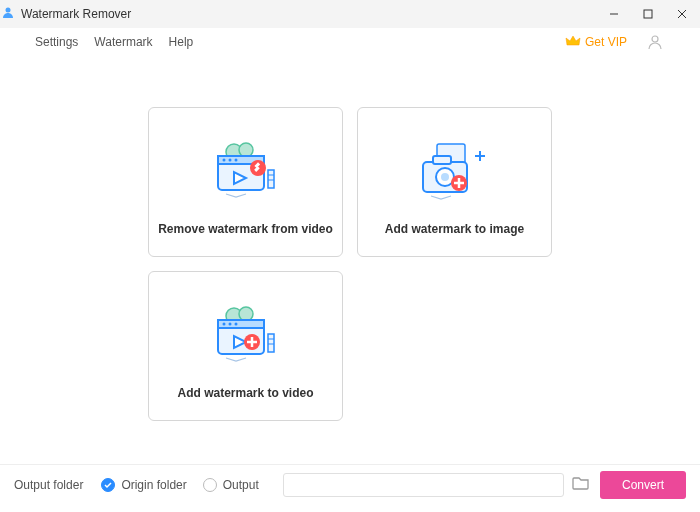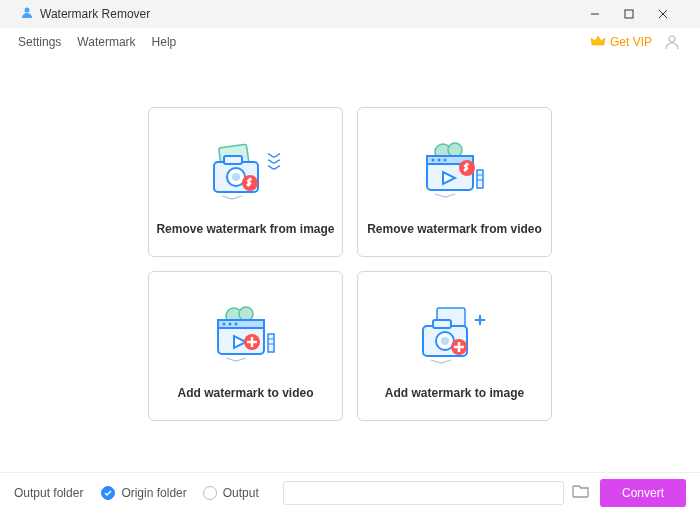--- a/index.html
+++ b/index.html
@@ -1,42 +1,42 @@
 <!DOCTYPE html>
 <html><head>
 <meta charset="utf-8">
 <style>
 *{margin:0;padding:0;box-sizing:border-box;font-family:"Segoe UI",Arial,sans-serif}
 body{width:700px;height:512px;background:#fff;overflow:hidden;position:relative}
-.titlebar{height:28px;background:#f4f4f4;display:flex;align-items:center;padding:0 20px}
+.titlebar{height:28px;background:#f4f4f4;display:flex;align-items:center;padding:0 1px}
 .titlebar .appicon{margin-right:6px}
 .titlebar .title{font-size:12px;color:#333}
 .titlebar .spacer{flex:1}
 .winbtn{width:34px;height:28px;display:flex;align-items:center;justify-content:center;cursor:pointer}
-.menubar{height:28px;display:flex;align-items:center;padding:0 10px;font-size:12px;color:#555}
+.menubar{height:28px;display:flex;align-items:center;padding:0 27px;font-size:12px;color:#555}
 .menubar .mitem{padding:0 8px;cursor:pointer}
 .menubar .spacer{flex:1}
-.vip{display:flex;align-items:center;color:#ff9800;cursor:pointer;font-size:12px;margin-right:8px}
+.vip{display:flex;align-items:center;color:#ff9800;cursor:pointer;font-size:12px;margin-right:16px}
 .vip .crown{margin-right:4px}
 .usericon{display:flex;align-items:center;justify-content:center;width:24px;height:24px;margin-right:6px}
 .main{display:flex;align-items:center;justify-content:center;height:416px}
 .grid{display:grid;grid-template-columns:195px 195px;grid-gap:14px}
 .card{border:1px solid #d6d6d6;border-radius:6px;height:150px;display:flex;flex-direction:column;align-items:center;justify-content:center;cursor:pointer;background:#fff}
 .card .illus{height:85px;display:flex;align-items:center;justify-content:center}
 .card .label{font-size:12px;font-weight:600;color:#333;margin-top:8px;text-align:center}
-.footer{position:absolute;bottom:0;left:0;right:0;height:40px;border-top:1px solid #eee;display:flex;align-items:center;padding:0 14px;font-size:12px;color:#555}
+.footer{position:absolute;bottom:8px;left:0;right:0;height:40px;border-top:1px solid #eee;display:flex;align-items:center;padding:0 14px;font-size:12px;color:#555}
 .footer .oflabel{margin-right:18px}
 .footer .radio{display:flex;margin-right:16px;cursor:pointer}
 .footer .radio .dot{width:14px;height:14px;border-radius:50%;border:1px solid #bbb;margin-right:6px;display:flex;align-items:center;justify-content:center}
 .footer .radio.sel .dot{border-color:#2a8cff;background:#2a8cff}
 .footer .radio.sel .dot svg{display:block}
 .footer .radio .dot svg{display:none}
 .footer .path{flex:1;height:24px;border:1px solid #e0e0e0;border-radius:3px;margin:0 8px}
 .footer .browse{cursor:pointer;margin-right:10px}
-.footer .convert{background:#d946ef;color:#fff;border:none;padding:7px 22px;border-radius:3px;cursor:pointer;font-size:12px}
+.footer .convert{background:#ec4899;color:#fff;border:none;padding:7px 22px;border-radius:3px;cursor:pointer;font-size:12px}
 </style>
 </head>
 <body>
 
 <div class="titlebar">
   <span class="appicon">
     <svg width="14" height="14" viewBox="0 0 14 14">
         <circle cx="7" cy="5" r="2.5" fill="#4aa3ff"></circle>
         <path d="M2 13c0-2.8 2.2-5 5-5s5 2.2 5 5" fill="#4aa3ff"></path>
       </svg>
@@ -78,39 +78,20 @@
     <svg width="18" height="18" viewBox="0 0 18 18">
         <circle cx="9" cy="6" r="3" fill="none" stroke="#bbb" stroke-width="1.2"></circle>
         <path d="M3 16c0-3.3 2.7-6 6-6s6 2.7 6 6" fill="none" stroke="#bbb" stroke-width="1.2"></path>
       </svg>
   </span>
 </div>
 
 <div class="main">
   <div class="grid">
 
-    <div class="card">
-      <div class="illus">
-        <svg width="100" height="70" viewBox="0 0 100 70">
-          <rect x="24" y="10" width="28" height="22" rx="2" fill="#d1f0e8" stroke="#57c5a0" stroke-width="1.5" transform="rotate(-8 38 21)"></rect>
-          <rect x="18" y="26" width="44" height="30" rx="4" fill="#eaf4ff" stroke="#2a8cff" stroke-width="2"></rect>
-          <rect x="28" y="20" width="18" height="8" rx="2" fill="#eaf4ff" stroke="#2a8cff" stroke-width="2"></rect>
-          <circle cx="40" cy="41" r="9" fill="#fff" stroke="#2a8cff" stroke-width="2"></circle>
-          <circle cx="40" cy="41" r="4" fill="#b8dcff"></circle>
-          <circle cx="54" cy="47" r="8" fill="#ff5252"></circle>
-          <rect x="50" y="45.5" width="5" height="3" fill="#fff" transform="rotate(-45 54 47)"></rect>
-          <rect x="53" y="43" width="5" height="3" fill="#fff" transform="rotate(-45 54 47)"></rect>
-          <path d="M72 18c3 0 3 3 6 3s3-3 6-3" fill="none" stroke="#2a8cff" stroke-width="1.5"></path>
-          <path d="M72 24c3 0 3 3 6 3s3-3 6-3" fill="none" stroke="#2a8cff" stroke-width="1.5"></path>
-          <path d="M72 30c3 0 3 3 6 3s3-3 6-3" fill="none" stroke="#2a8cff" stroke-width="1.5"></path>
-          <path d="M26 60 L36 63 L46 60" fill="none" stroke="#a8c5e6" stroke-width="1.2"></path>
-        </svg>
-      </div>
-      <div class="label">Remove watermark from image</div>
-    </div>
 
     <div class="card">
       <div class="illus">
         <svg width="100" height="70" viewBox="0 0 100 70">
           <circle cx="38" cy="16" r="8" fill="#b8e6d6" stroke="#57c5a0" stroke-width="1.5"></circle>
           <circle cx="50" cy="14" r="7" fill="#b8e6d6" stroke="#57c5a0" stroke-width="1.5"></circle>
           <rect x="22" y="20" width="46" height="34" rx="4" fill="#eaf4ff" stroke="#2a8cff" stroke-width="2"></rect>
           <rect x="22" y="20" width="46" height="8" fill="#b8dcff" stroke="#2a8cff" stroke-width="2"></rect>
           <circle cx="28" cy="24" r="1.5" fill="#2a8cff"></circle>
             <circle cx="34" cy="24" r="1.5" fill="#2a8cff"></circle>
@@ -124,59 +105,59 @@
             <line x1="72" y1="44" x2="78" y2="44" stroke="#2a8cff"></line>
           <path d="M30 58 L40 61 L50 58" fill="none" stroke="#a8c5e6" stroke-width="1.2"></path>
         </svg>
       </div>
       <div class="label">Remove watermark from video</div>
     </div>
 
     <div class="card">
       <div class="illus">
         <svg width="100" height="70" viewBox="0 0 100 70">
+          <rect x="32" y="8" width="28" height="22" rx="2" fill="#eaf4ff" stroke="#2a8cff" stroke-width="1.5"></rect>
+          <circle cx="42" cy="22" r="3" fill="#b8dcff"></circle>
+            <path d="M34 28 L42 20 L50 28" fill="#b8dcff"></path>
+          <rect x="18" y="26" width="44" height="30" rx="4" fill="#eaf4ff" stroke="#2a8cff" stroke-width="2"></rect>
+          <rect x="28" y="20" width="18" height="8" rx="2" fill="#eaf4ff" stroke="#2a8cff" stroke-width="2"></rect>
+          <circle cx="40" cy="41" r="9" fill="#fff" stroke="#2a8cff" stroke-width="2"></circle>
+          <circle cx="40" cy="41" r="4" fill="#b8dcff"></circle>
+          <circle cx="54" cy="47" r="8" fill="#ff5252"></circle>
+          <line x1="49" y1="47" x2="59" y2="47" stroke="#fff" stroke-width="2.5"></line>
+          <line x1="54" y1="42" x2="54" y2="52" stroke="#fff" stroke-width="2.5"></line>
+          <line x1="70" y1="20" x2="80" y2="20" stroke="#2a8cff" stroke-width="2"></line>
+          <line x1="75" y1="15" x2="75" y2="25" stroke="#2a8cff" stroke-width="2"></line>
+          <path d="M26 60 L36 63 L46 60" fill="none" stroke="#a8c5e6" stroke-width="1.2"></path>
+        </svg>
+      </div>
+      <div class="label">Add watermark to image</div>
+    </div>
+
+    <div class="card">
+      <div class="illus">
+        <svg width="100" height="70" viewBox="0 0 100 70">
           <circle cx="38" cy="16" r="8" fill="#b8e6d6" stroke="#57c5a0" stroke-width="1.5"></circle>
           <circle cx="50" cy="14" r="7" fill="#b8e6d6" stroke="#57c5a0" stroke-width="1.5"></circle>
           <rect x="22" y="20" width="46" height="34" rx="4" fill="#eaf4ff" stroke="#2a8cff" stroke-width="2"></rect>
           <rect x="22" y="20" width="46" height="8" fill="#b8dcff" stroke="#2a8cff" stroke-width="2"></rect>
           <circle cx="28" cy="24" r="1.5" fill="#2a8cff"></circle>
             <circle cx="34" cy="24" r="1.5" fill="#2a8cff"></circle>
             <circle cx="40" cy="24" r="1.5" fill="#2a8cff"></circle>
           <path d="M38 36 L38 48 L50 42 Z" fill="#fff" stroke="#2a8cff" stroke-width="2"></path>
           <circle cx="56" cy="42" r="8" fill="#ff5252"></circle>
           <line x1="51" y1="42" x2="61" y2="42" stroke="#fff" stroke-width="2.5"></line>
           <line x1="56" y1="37" x2="56" y2="47" stroke="#fff" stroke-width="2.5"></line>
           <rect x="72" y="34" width="6" height="18" fill="#eaf4ff" stroke="#2a8cff" stroke-width="1.5"></rect>
           <line x1="72" y1="39" x2="78" y2="39" stroke="#2a8cff"></line>
             <line x1="72" y1="44" x2="78" y2="44" stroke="#2a8cff"></line>
           <path d="M30 58 L40 61 L50 58" fill="none" stroke="#a8c5e6" stroke-width="1.2"></path>
         </svg>
       </div>
       <div class="label">Add watermark to video</div>
-    </div>
-
-    <div class="card">
-      <div class="illus">
-        <svg width="100" height="70" viewBox="0 0 100 70">
-          <rect x="32" y="8" width="28" height="22" rx="2" fill="#eaf4ff" stroke="#2a8cff" stroke-width="1.5"></rect>
-          <circle cx="42" cy="22" r="3" fill="#b8dcff"></circle>
-            <path d="M34 28 L42 20 L50 28" fill="#b8dcff"></path>
-          <rect x="18" y="26" width="44" height="30" rx="4" fill="#eaf4ff" stroke="#2a8cff" stroke-width="2"></rect>
-          <rect x="28" y="20" width="18" height="8" rx="2" fill="#eaf4ff" stroke="#2a8cff" stroke-width="2"></rect>
-          <circle cx="40" cy="41" r="9" fill="#fff" stroke="#2a8cff" stroke-width="2"></circle>
-          <circle cx="40" cy="41" r="4" fill="#b8dcff"></circle>
-          <circle cx="54" cy="47" r="8" fill="#ff5252"></circle>
-          <line x1="49" y1="47" x2="59" y2="47" stroke="#fff" stroke-width="2.5"></line>
-          <line x1="54" y1="42" x2="54" y2="52" stroke="#fff" stroke-width="2.5"></line>
-          <line x1="70" y1="20" x2="80" y2="20" stroke="#2a8cff" stroke-width="2"></line>
-          <line x1="75" y1="15" x2="75" y2="25" stroke="#2a8cff" stroke-width="2"></line>
-          <path d="M26 60 L36 63 L46 60" fill="none" stroke="#a8c5e6" stroke-width="1.2"></path>
-        </svg>
-      </div>
-      <div class="label">Add watermark to image</div>
     </div>
 
   </div>
 </div>
 
 <div class="footer">
   <span class="oflabel">Output folder</span>
   <span class="radio sel">
     <span class="dot">
         <svg width="8" height="8" viewBox="0 0 8 8">

